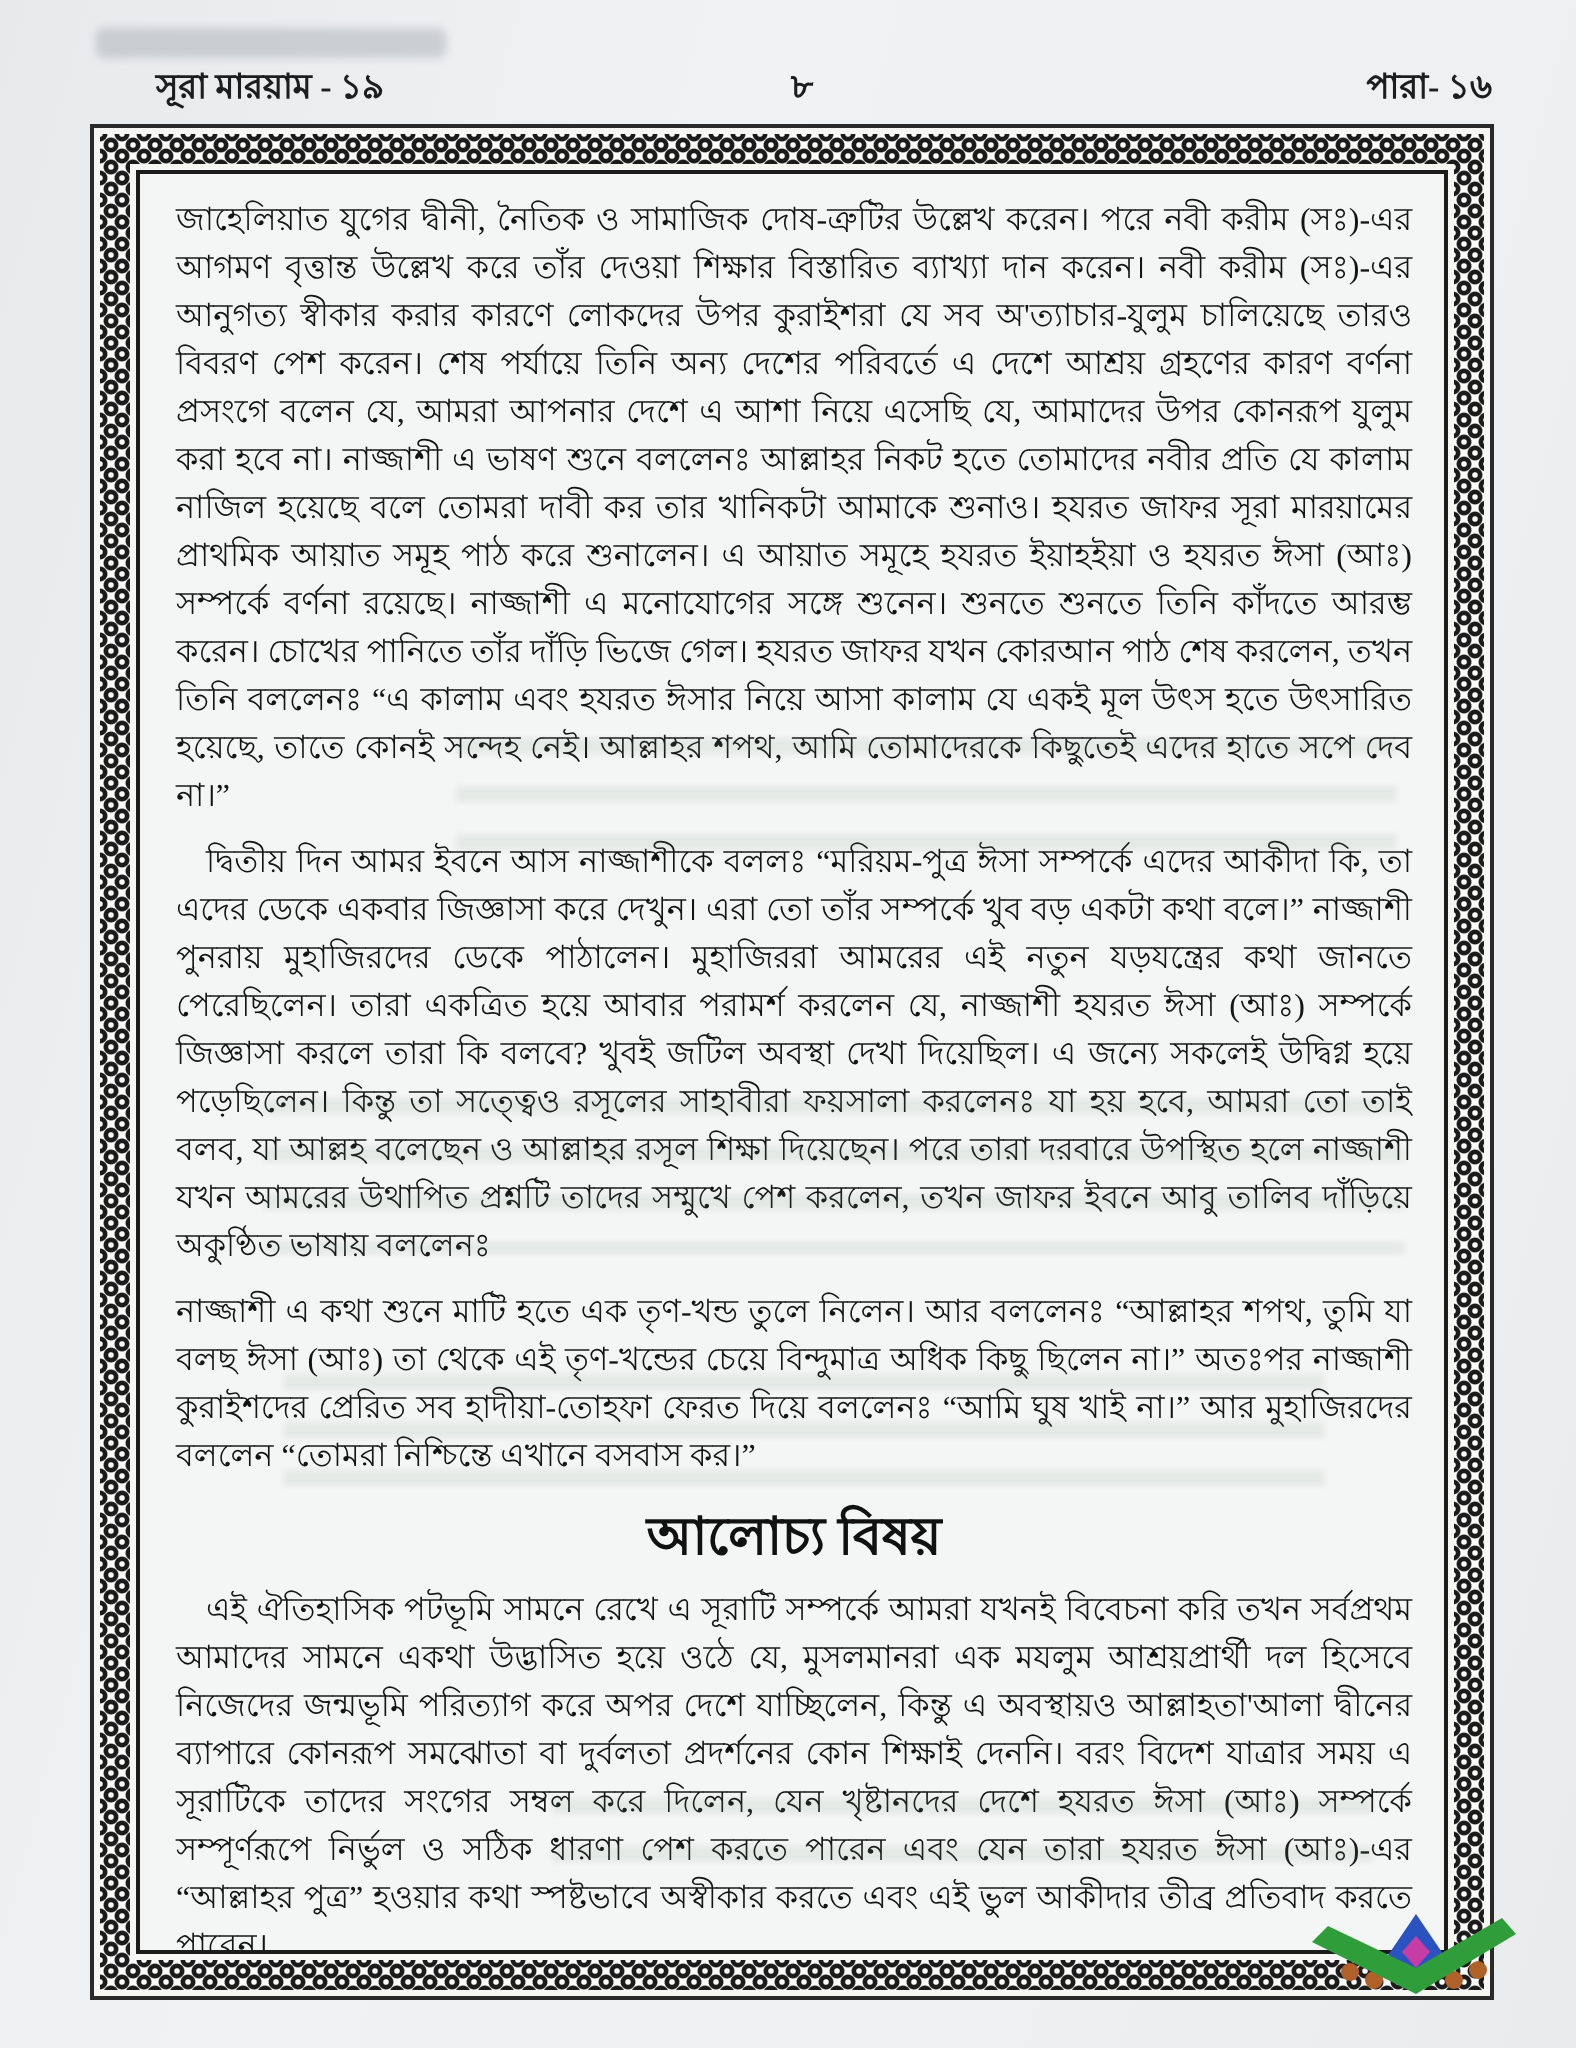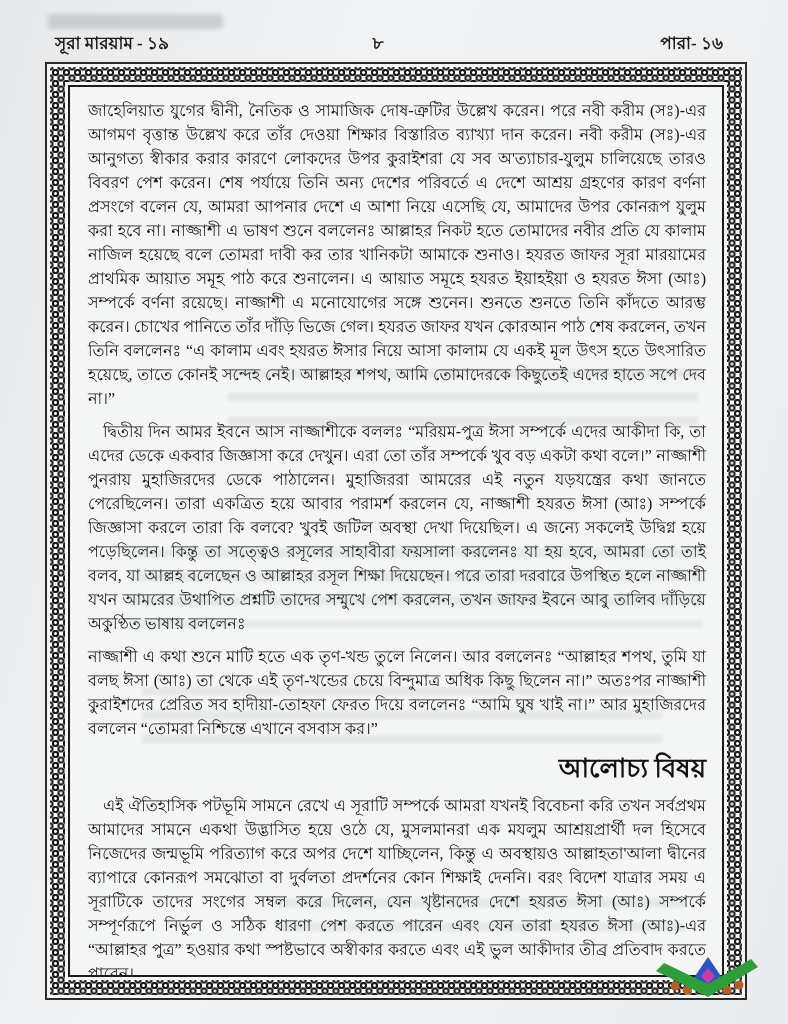--- a/index.html
+++ b/index.html
@@ -6,21 +6,21 @@
   body{
     width:788px;height:1024px;overflow:hidden;
     background:linear-gradient(105deg,#e7e9eb 0%,#f1f2f4 35%,#eef0f2 70%,#e9ebed 100%);
     font-family:"Liberation Serif","DejaVu Serif",serif;
     color:#161616;
   }
   .page{position:relative;width:788px;height:1024px;}
 
   
   .header{
-    position:absolute;left:27px;top:30px;width:702px;height:24px;
+    position:absolute;left:50px;top:30px;width:702px;height:24px;
     font-size:17px;font-weight:bold;color:#1d1d1d;
   }
   .hl{position:absolute;left:28px;top:0;}
   .hc{position:absolute;left:0;right:0;top:0;text-align:center;}
   .hr{position:absolute;right:6px;top:0;}
 
   
   .frame{
     position:absolute;left:45px;top:62px;width:702px;height:938px;
     box-sizing:border-box;border:2px solid #2a2a2a;padding:3px;
@@ -48,21 +48,21 @@
     margin:0 0 9px 0;
     font-size:16px;line-height:24px;
     text-align:justify;
     color:#141414;
   }
   .para.indent{text-indent:15px;}
   .para.quote{text-indent:8px;}
   .heading{
     margin:12px 0 9px 0;
     font-size:26px;line-height:32px;font-weight:bold;
-    text-align:right;color:#111;
+    text-align:center;color:#111;
   }
 
   
   .ghost{
     position:absolute;pointer-events:none;filter:blur(1.6px);
     background:repeating-linear-gradient(to bottom,
       rgba(118,150,122,0.12) 0 8px,rgba(0,0,0,0) 8px 24px);
   }
   .ghost-top{
     position:absolute;left:48px;top:14px;width:175px;height:15px;

